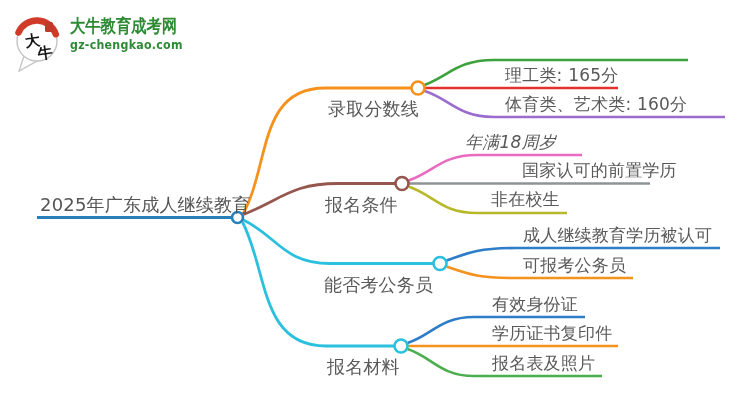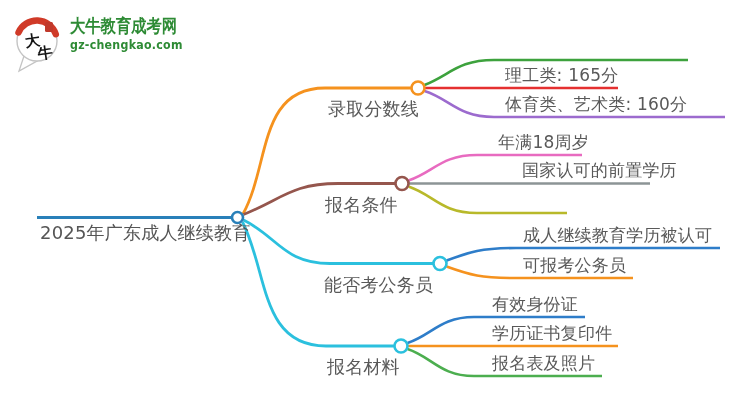--- a/index.html
+++ b/index.html
@@ -8,21 +8,21 @@
     font-family:"DejaVu Sans","Liberation Sans",sans-serif;
   }
   .map-svg{position:absolute;left:0;top:0;}
   .ln{fill:none;stroke-width:2.6px;}
   .ln-main{fill:none;stroke-width:2.8px;}
   .node{fill:#ffffff;stroke-width:2.6px;}
   .lbl{
     position:absolute;white-space:nowrap;color:#595959;
     font-size:17px;line-height:20px;letter-spacing:0.2px;
   }
-  .lbl-root{font-size:18px;line-height:22px;color:#555555;margin-top:28px;}
+  .lbl-root{font-size:18px;line-height:22px;color:#555555;}
   .lbl-branch{font-size:18px;line-height:21px;margin-top:34px;}
   .logo{position:absolute;left:12px;top:12px;display:flex;align-items:flex-start;}
   .logo-text{
     margin-left:2px;margin-top:3px;transform:scaleX(0.85);transform-origin:left top;
   }
   .logo-name{font-size:18px;line-height:22px;font-weight:bold;color:#2e8b35;}
   .logo-url{font-size:13px;line-height:15px;font-weight:bold;color:#2e8b35;letter-spacing:0.3px;}
 </style>
 </head>
 <body>
@@ -59,22 +59,23 @@
     <circle cx="237.5" cy="217.5" r="5.5" class="node" stroke="#2980b9"></circle>
   </svg>
 
   <div class="lbl lbl-root" style="left:40px;top:194px;">2025年广东成人继续教育</div>
 
   <div class="lbl lbl-branch" style="left:328px;top:64px;">录取分数线</div>
   <div class="lbl" style="left:505px;top:65px;">理工类: 165分</div>
   <div class="lbl" style="left:505px;top:94px;">体育类、艺术类: 160分</div>
 
   <div class="lbl lbl-branch" style="left:325px;top:160px;">报名条件</div>
-  <div class="lbl" style="left:498px;top:132px;">年满18周岁</div>
+  <div class="lbl" style="left:465px;top:132px;font-style:italic;">年满18周岁</div>
   <div class="lbl" style="left:491px;top:160px;margin-left:31px;">国家认可的前置学历</div>
+  <div class="lbl" style="left:491px;top:189px;">非在校生</div>
 
   <div class="lbl" style="left:523px;top:225px;">成人继续教育学历被认可</div>
   <div class="lbl lbl-branch" style="left:324px;top:240px;">能否考公务员</div>
   <div class="lbl" style="left:523px;top:255px;">可报考公务员</div>
 
   <div class="lbl lbl-branch" style="left:327px;top:322px;text-align:right;">报名材料</div>
   <div class="lbl" style="left:492px;top:294px;">有效身份证</div>
   <div class="lbl" style="left:492px;top:323px;">学历证书复印件</div>
   <div class="lbl" style="left:492px;top:353px;">报名表及照片</div>
 

